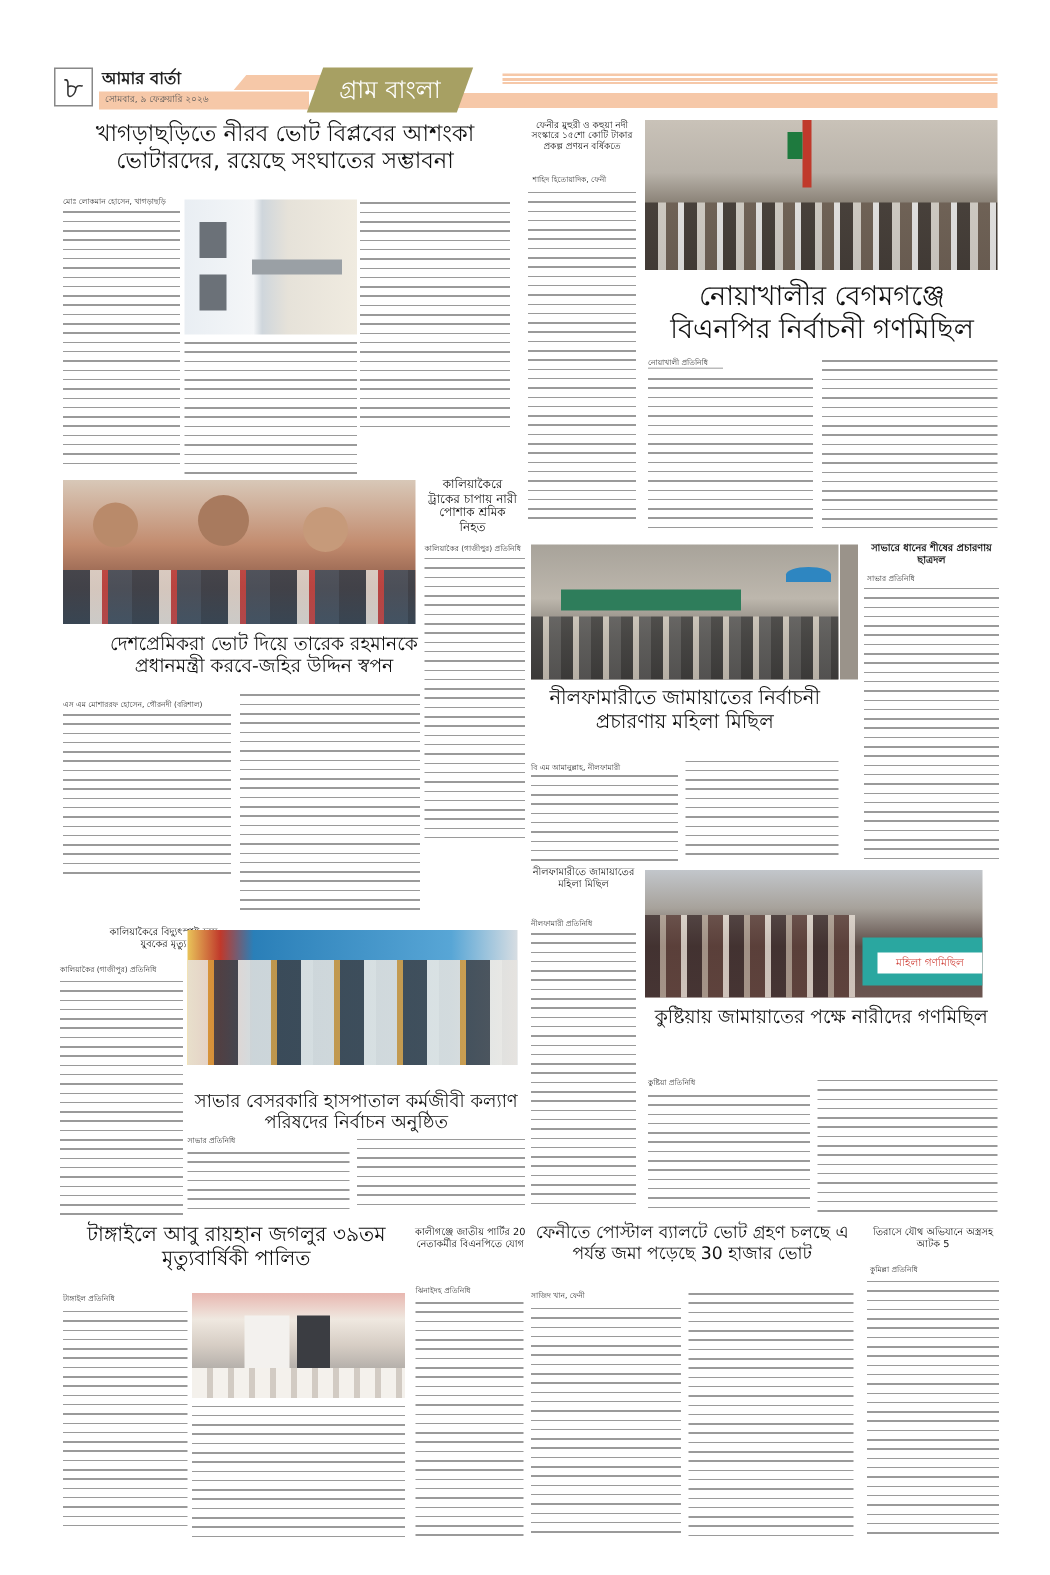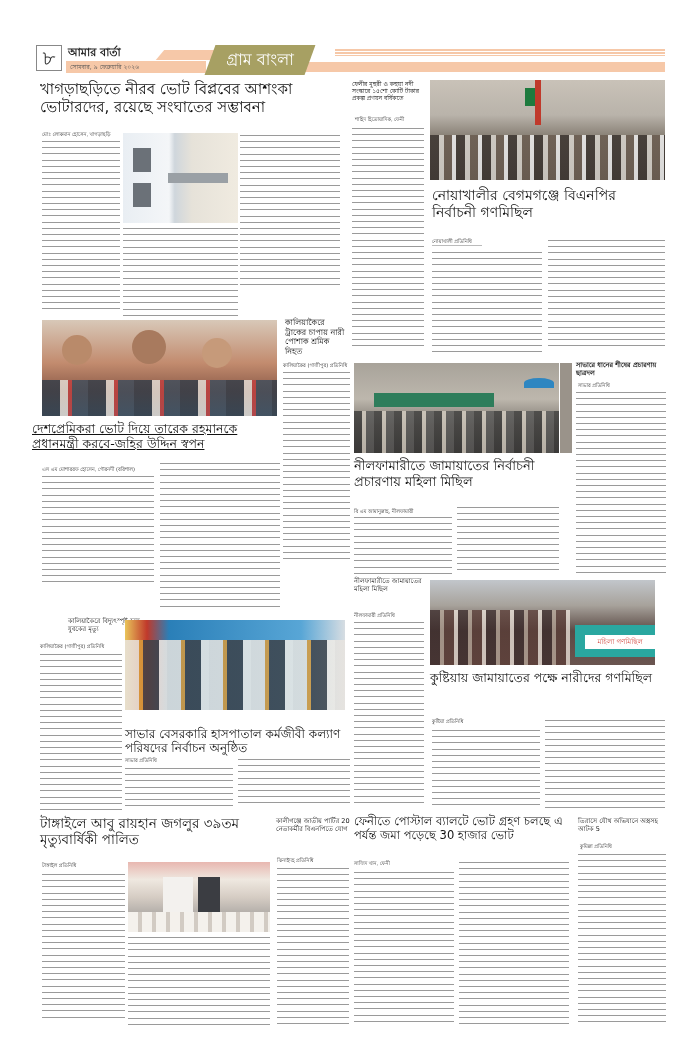--- a/index.html
+++ b/index.html
@@ -10,21 +10,21 @@
   
   .pageno { left: 36px; top: 45px; width: 26px; height: 26px; border: 1px solid #888; font-family: "DejaVu Serif", serif; font-size: 20px; line-height: 24px; text-align: center; color: #333; }
   .brand { left: 68px; top: 44px; font-size: 11px; font-weight: bold; color: #222; }
   .dateband { left: 66px; top: 61px; width: 140px; height: 12px; background: #f6c8a8; font-size: 6px; line-height: 12px; padding-left: 4px; color: #555; }
   .stripe-left { left: 160px; top: 50px; width: 66px; height: 10px; background: #f6c8a8; transform: skewX(-40deg); }
   .section { left: 210px; top: 45px; width: 100px; height: 30px; background: #a7a063; transform: skewX(-20deg); }
   .section-label { left: 210px; top: 46px; width: 100px; height: 28px; text-align: center; color: #fff; font-size: 16px; line-height: 28px; }
   .stripe-right-top { left: 335px; top: 49px; width: 330px; height: 7px; background: linear-gradient(#f6c8a8 0 2px, #fff 2px 3px, #f6c8a8 3px 5px, #fff 5px 6px, #f6c8a8 6px); }
   .stripe-right-bot { left: 300px; top: 62px; width: 365px; height: 10px; background: #f6c8a8; }
 
-  .headline { font-family: "DejaVu Sans", sans-serif; color: #111; line-height: 1.2; }
+  .headline { font-family: "DejaVu Sans", sans-serif; color: #111; text-align: center; line-height: 1.2; }
   .byline { font-size: 5px; color: #333; }
   .body-text { font-size: 4.4px; line-height: 6.4px; color: #444; text-align: justify; overflow: hidden; }
   .photo { overflow: hidden; }
   .lines { background: repeating-linear-gradient(#fff 0 2px, #9a9a9a 2px 3px, #fff 3px 6.2px); }
   .rule { background: #bbb; height: 1px; }
 </style>
 </head>
 <body>
 
 <div class="abs pageno">৮</div>
@@ -49,37 +49,37 @@
 
 <div class="abs headline" style="left:352px;top:80px;width:72px;font-size:6px;">ফেনীর মুহুরী ও কহুয়া নদী সংস্কারে ১৫শো কোটি টাকার প্রকল্প প্রণয়ন বর্ষিকতে</div>
 <div class="abs byline" style="left:355px;top:116px;width:70px;">শাহিদ হিতোয়াদিক, ফেনী</div>
 <div class="abs body-text lines" style="left:352px;top:126px;width:72px;height:220px;"></div>
 
 <div class="abs photo" style="left:430px;top:80px;width:235px;height:100px;background:linear-gradient(180deg,#c9c2b8 0,#b9b3aa 35%,#8b8378 55%,#5a5550 100%);">
   <div class="abs" style="left:105px;top:0;width:6px;height:45px;background:#c0392b;"></div>
   <div class="abs" style="left:95px;top:8px;width:10px;height:18px;background:#1e7a3e;"></div>
   <div class="abs" style="left:0;top:55px;width:235px;height:45px;background:repeating-linear-gradient(90deg,#3c3530 0 9px,#d8d4cd 9px 14px,#6a5c50 14px 22px,#eee 22px 26px);opacity:.85;"></div>
 </div>
-<div class="abs headline" style="left:432px;top:187px;width:232px;font-size:14px;">নোয়াখালীর বেগমগঞ্জে বিএনপির নির্বাচনী গণমিছিল</div>
+<div class="abs headline" style="left:432px;top:187px;width:232px;font-size:18px;">নোয়াখালীর বেগমগঞ্জে বিএনপির নির্বাচনী গণমিছিল</div>
 <div class="abs byline" style="left:432px;top:238px;width:60px;">নোয়াখালী প্রতিনিধি</div>
 <div class="abs rule" style="left:432px;top:245px;width:50px;"></div>
 <div class="abs body-text lines" style="left:432px;top:250px;width:110px;height:102px;"></div>
 <div class="abs body-text lines" style="left:548px;top:238px;width:117px;height:114px;"></div>
 
 <div class="abs headline" style="left:285px;top:318px;width:60px;font-size:8px;">কালিয়াকৈরে ট্রাকের চাপায় নারী পোশাক শ্রমিক নিহত</div>
 <div class="abs byline" style="left:283px;top:362px;width:65px;">কালিয়াকৈর (গাজীপুর) প্রতিনিধি</div>
 <div class="abs body-text lines" style="left:283px;top:370px;width:67px;height:190px;"></div>
 
 <div class="abs photo" style="left:42px;top:320px;width:235px;height:96px;background:linear-gradient(180deg,#d8c8b8 0,#c28b6e 45%,#8a5a48 75%,#5e6f7d 100%);">
   <div class="abs" style="left:20px;top:15px;width:30px;height:30px;border-radius:50%;background:#b98a6a;"></div>
   <div class="abs" style="left:90px;top:10px;width:34px;height:34px;border-radius:50%;background:#a87a5e;"></div>
   <div class="abs" style="left:160px;top:18px;width:30px;height:30px;border-radius:50%;background:#c69a7a;"></div>
   <div class="abs" style="left:0;top:60px;width:235px;height:36px;background:repeating-linear-gradient(90deg,#2f3b48 0 18px,#e7e1da 18px 26px,#c43e3e 26px 30px,#3c4c5c 30px 46px);opacity:.8;"></div>
 </div>
-<div class="abs headline" style="left:32px;top:421px;width:240px;font-size:12.5px;text-decoration:underline;">দেশপ্রেমিকরা ভোট দিয়ে তারেক রহমানকে প্রধানমন্ত্রী করবে-জহির উদ্দিন স্বপন</div>
+<div class="abs headline" style="left:56px;top:421px;width:240px;font-size:12.5px;">দেশপ্রেমিকরা ভোট দিয়ে তারেক রহমানকে প্রধানমন্ত্রী করবে-জহির উদ্দিন স্বপন</div>
 <div class="abs byline" style="left:42px;top:466px;width:120px;">এস এম মোশাররফ হোসেন, গৌরনদী (বরিশাল)</div>
 <div class="abs body-text lines" style="left:42px;top:474px;width:112px;height:110px;"></div>
 <div class="abs body-text lines" style="left:160px;top:461px;width:120px;height:150px;"></div>
 
 <div class="abs photo" style="left:354px;top:363px;width:205px;height:90px;background:linear-gradient(180deg,#a8a39a 0,#bdb7ad 40%,#7a756d 70%,#4a4540 100%);">
   <div class="abs" style="left:170px;top:15px;width:30px;height:10px;background:#2e86c1;border-radius:50% 50% 0 0;"></div>
   <div class="abs" style="left:20px;top:30px;width:120px;height:14px;background:#2e7d5b;"></div>
   <div class="abs" style="left:0;top:48px;width:205px;height:42px;background:repeating-linear-gradient(90deg,#353535 0 8px,#d9d2c6 8px 12px,#555 12px 20px);opacity:.75;"></div>
 </div>
 <div class="abs headline" style="left:354px;top:458px;width:205px;font-size:13px;">নীলফামারীতে জামায়াতের নির্বাচনী প্রচারণায় মহিলা মিছিল</div>

